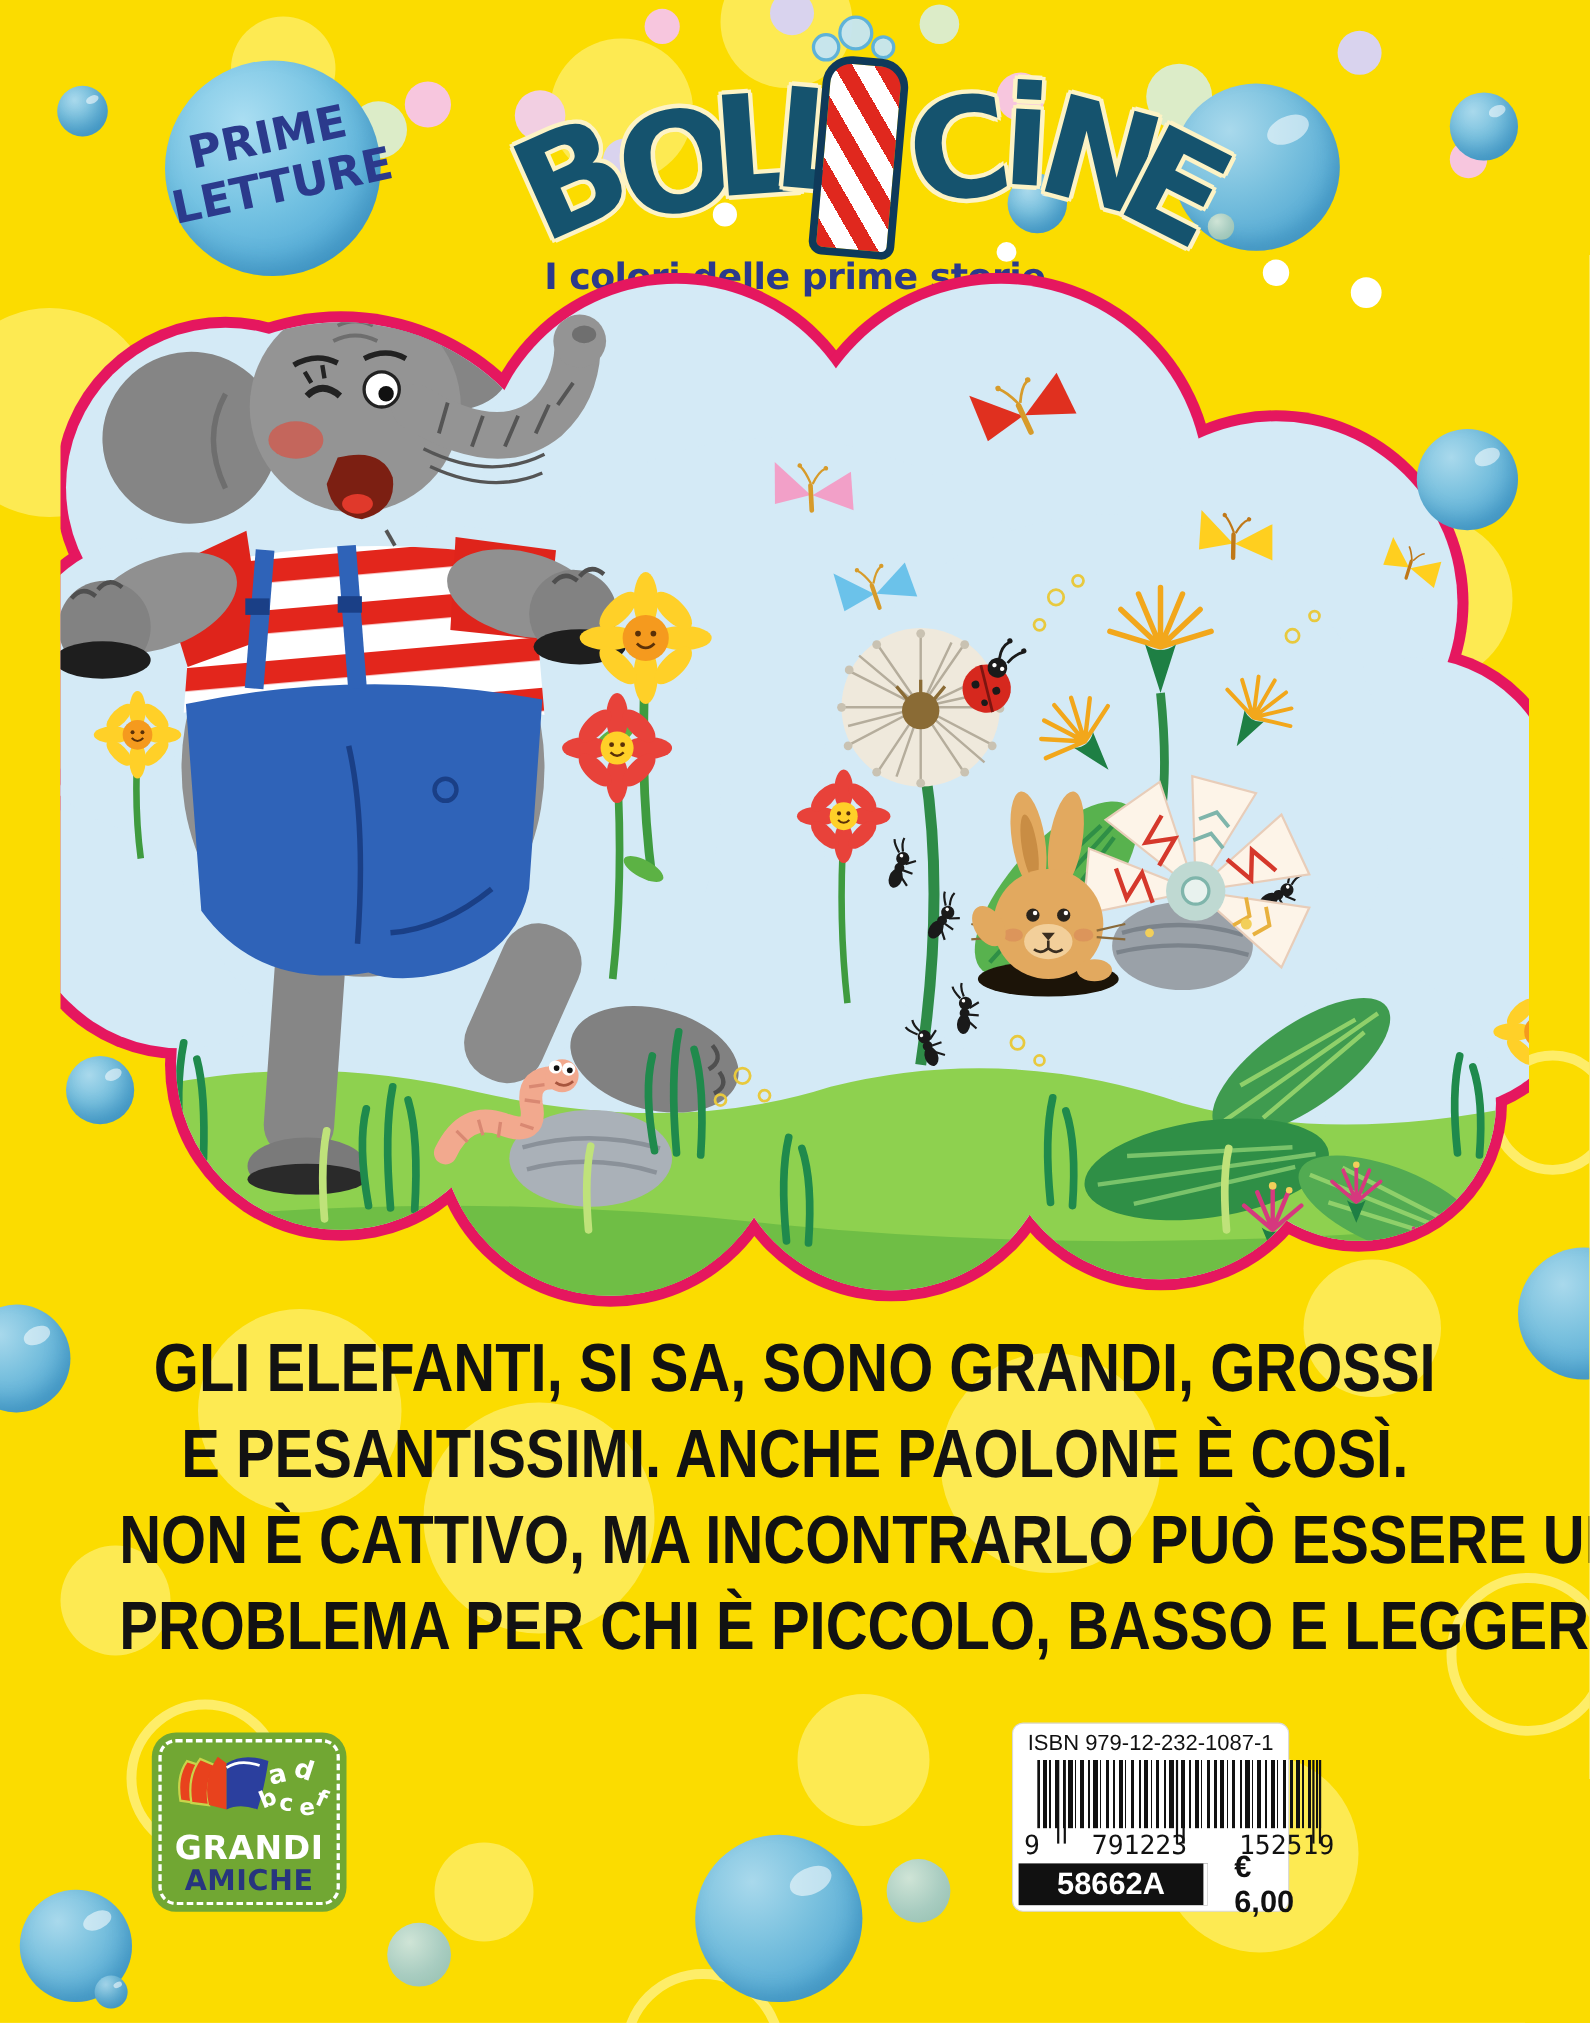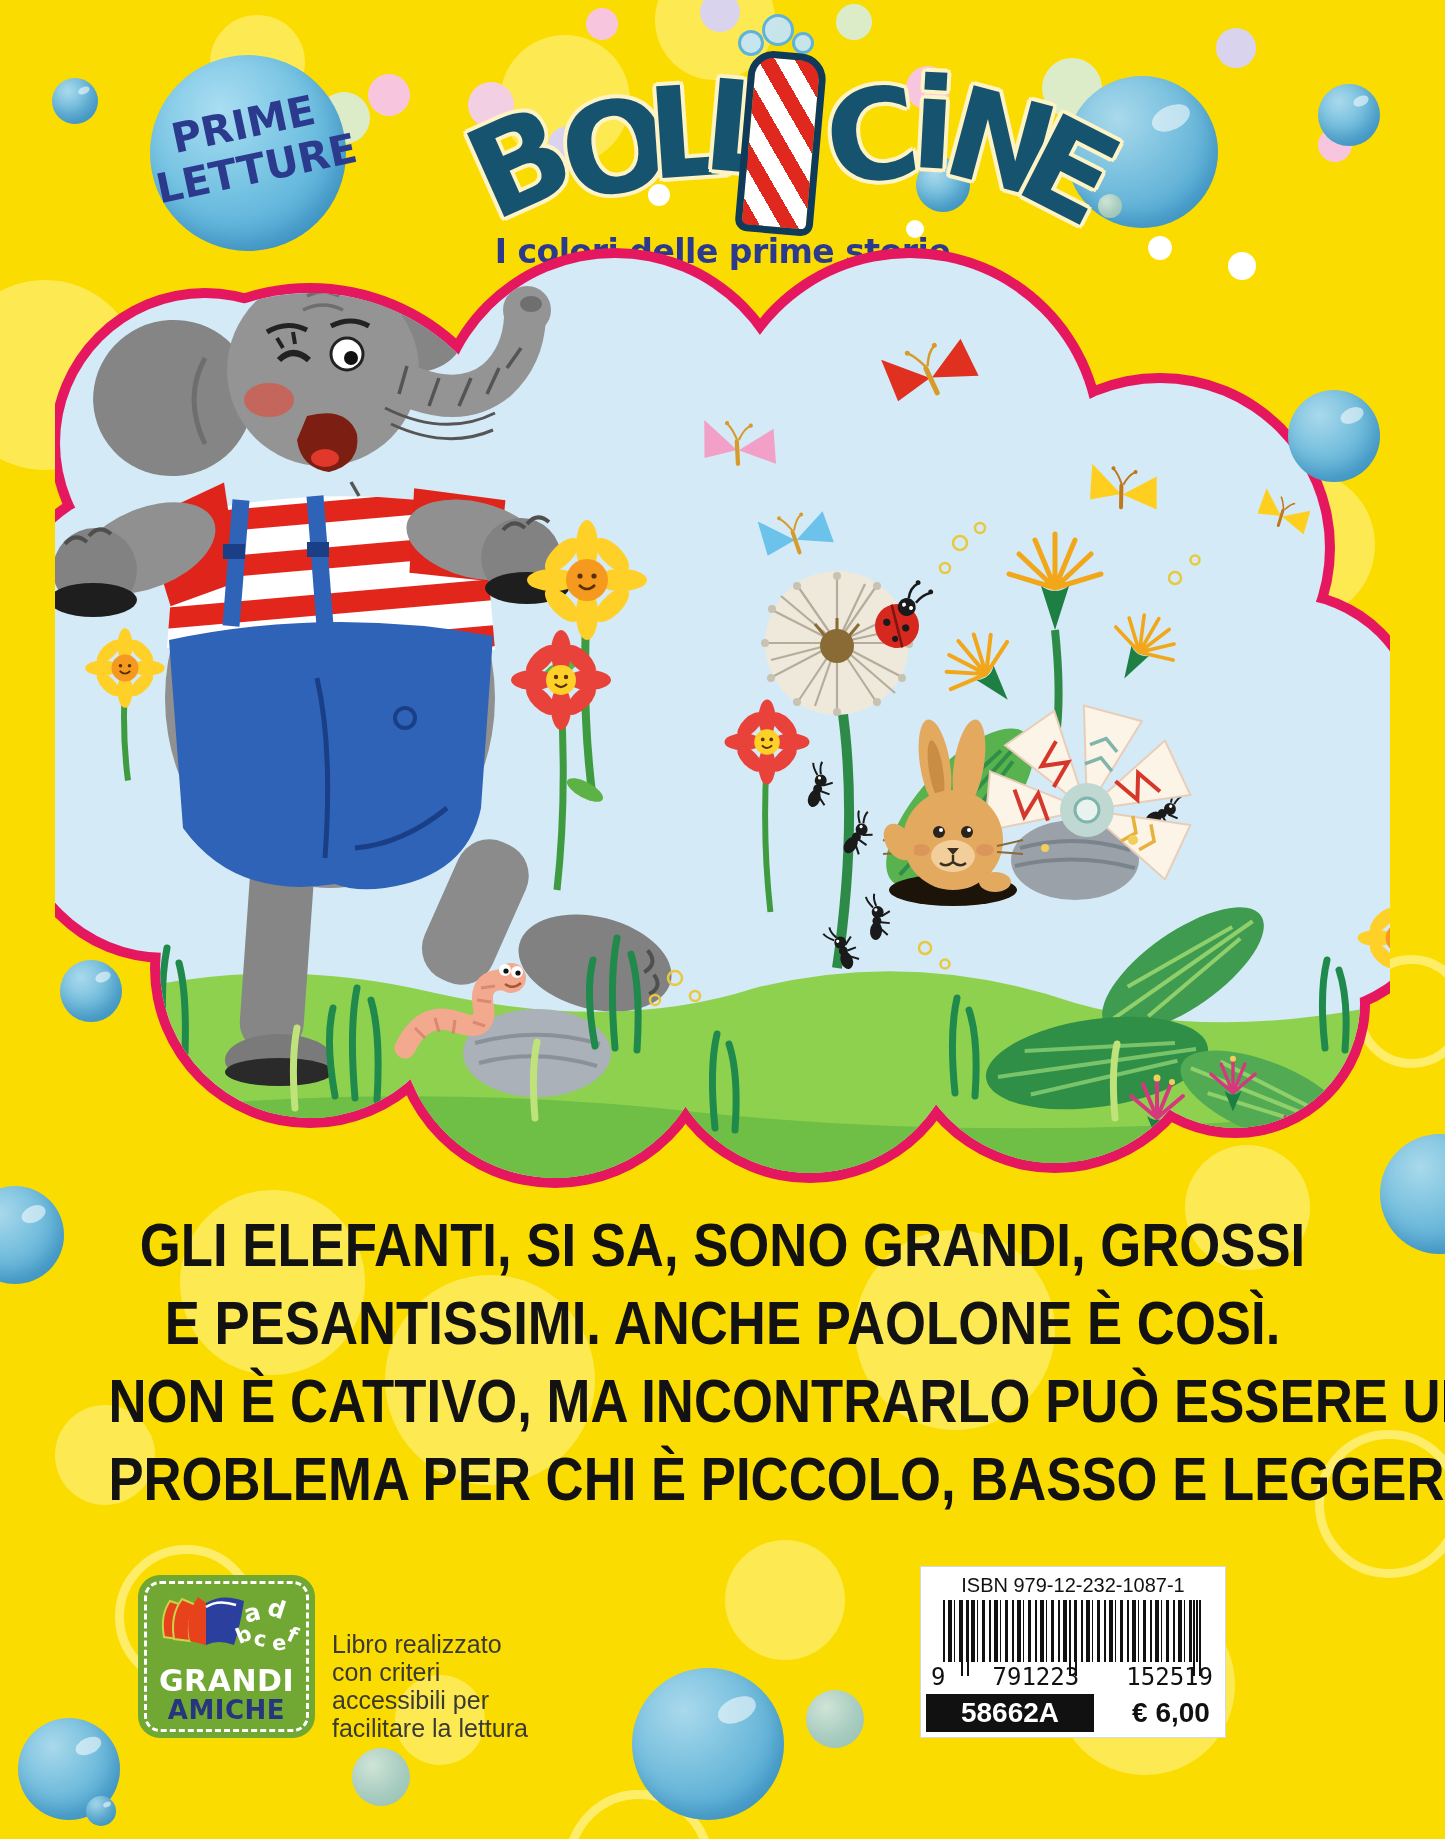--- a/index.html
+++ b/index.html
@@ -42,22 +42,22 @@
   .pa-box{position:absolute;left:138px;top:1575px;width:177px;height:163px;border-radius:22px;background:#71a733;}
   .pa-dash{position:absolute;left:6px;top:6px;right:6px;bottom:6px;border:3px dashed #fff;border-radius:16px;}
   .pa-word1{position:absolute;left:0;top:88px;width:100%;text-align:center;color:#fff;
       font-weight:bold;font-size:30px;letter-spacing:.5px;}
   .pa-word2{position:absolute;left:0;top:120px;width:100%;text-align:center;color:#27357e;
       font-weight:bold;font-size:26px;letter-spacing:.5px;}
   .pa-letter{position:absolute;color:#fff;font-weight:bold;font-size:21px;}
   .pa-desc{position:absolute;left:332px;top:1630px;font-family:"Liberation Sans",sans-serif;
       font-size:25px;line-height:28px;color:#3a3a32;}
   
-  .bc-box{position:absolute;left:920px;top:1566px;width:306px;height:172px;background:#fff;
-      border-radius:0;border:1px solid #d8d8d8;box-sizing:border-box;}
+  .bc-box{position:absolute;left:920px;top:1566px;width:252px;height:172px;background:#fff;
+      border-radius:10px;border:1px solid #d8d8d8;box-sizing:border-box;}
   .bc-isbn{position:absolute;left:0;top:7px;width:100%;text-align:center;
       font-family:"Liberation Sans",sans-serif;font-size:20px;color:#111;}
   .bc-bars{position:absolute;left:22px;top:33px;width:258px;height:62px;
       background:repeating-linear-gradient(90deg,#111 0 2px,transparent 2px 5px,#111 5px 9px,
         transparent 9px 11px,#111 11px 12px,transparent 12px 16px,#111 16px 19px,transparent 19px 23px);}
   .bc-guard{position:absolute;top:33px;width:2px;height:76px;background:#111;}
   .bc-digits{position:absolute;left:10px;top:96px;width:282px;display:flex;justify-content:space-between;
       font-family:"DejaVu Sans Mono",monospace;font-size:24px;color:#111;}
   .bc-row{position:absolute;left:5px;right:5px;bottom:5px;height:38px;display:flex;gap:24px;}
   .bc-code{flex:0 0 168px;background:#111;color:#fff;display:flex;align-items:center;justify-content:center;
@@ -699,26 +699,20 @@
     </svg>
     <span class="pa-letter" style="left:106px;top:24px;transform:rotate(-14deg);font-size:24px;">a</span>
     <span class="pa-letter" style="left:130px;top:20px;transform:rotate(18deg);font-size:24px;">d</span>
     <span class="pa-letter" style="left:98px;top:48px;transform:rotate(-22deg);">b</span>
     <span class="pa-letter" style="left:116px;top:52px;transform:rotate(8deg);">c</span>
     <span class="pa-letter" style="left:134px;top:56px;transform:rotate(-6deg);">e</span>
     <span class="pa-letter" style="left:150px;top:48px;transform:rotate(24deg);">f</span>
     <div class="pa-word1">GRANDI</div>
     <div class="pa-word2">AMICHE</div>
   </div>
-  <div class="pa-desc">
-    <div>Libro realizzato</div>
-    <div>con criteri</div>
-    <div>accessibili per</div>
-    <div>facilitare la lettura</div>
-  </div>
 
   <div class="bc-box">
     <div class="bc-isbn">ISBN 979-12-232-1087-1</div>
     <div class="bc-bars"></div>
     <div class="bc-guard" style="left:40px;"></div>
     <div class="bc-guard" style="left:46px;"></div>
     <div class="bc-guard" style="left:148px;"></div>
     <div class="bc-guard" style="left:154px;"></div>
     <div class="bc-guard" style="left:272px;"></div>
     <div class="bc-guard" style="left:278px;"></div>

